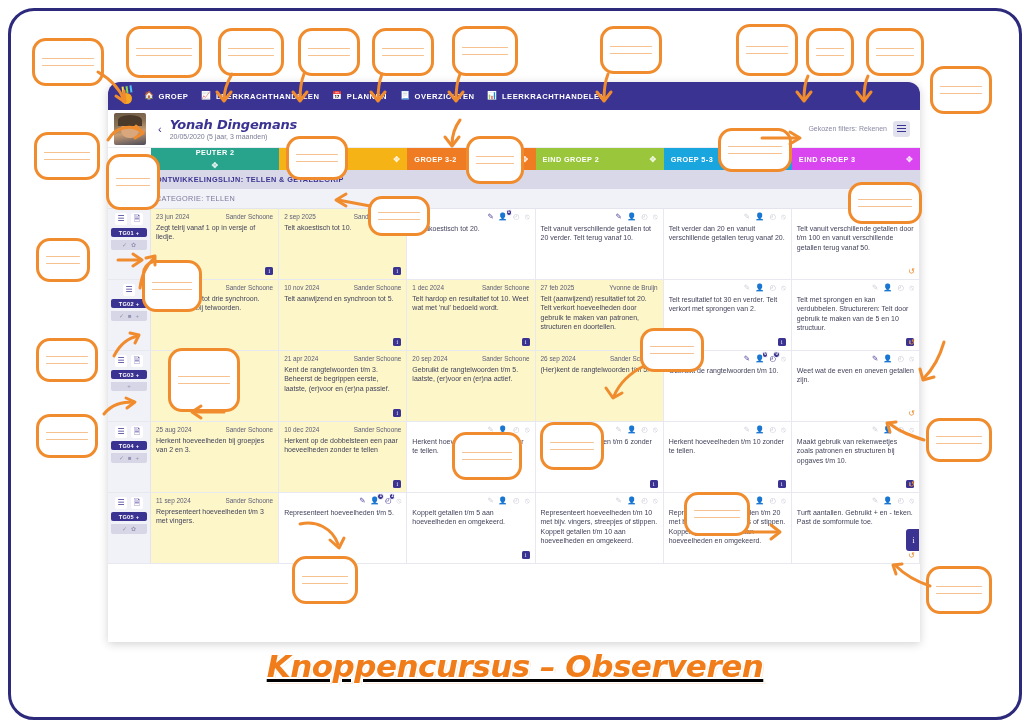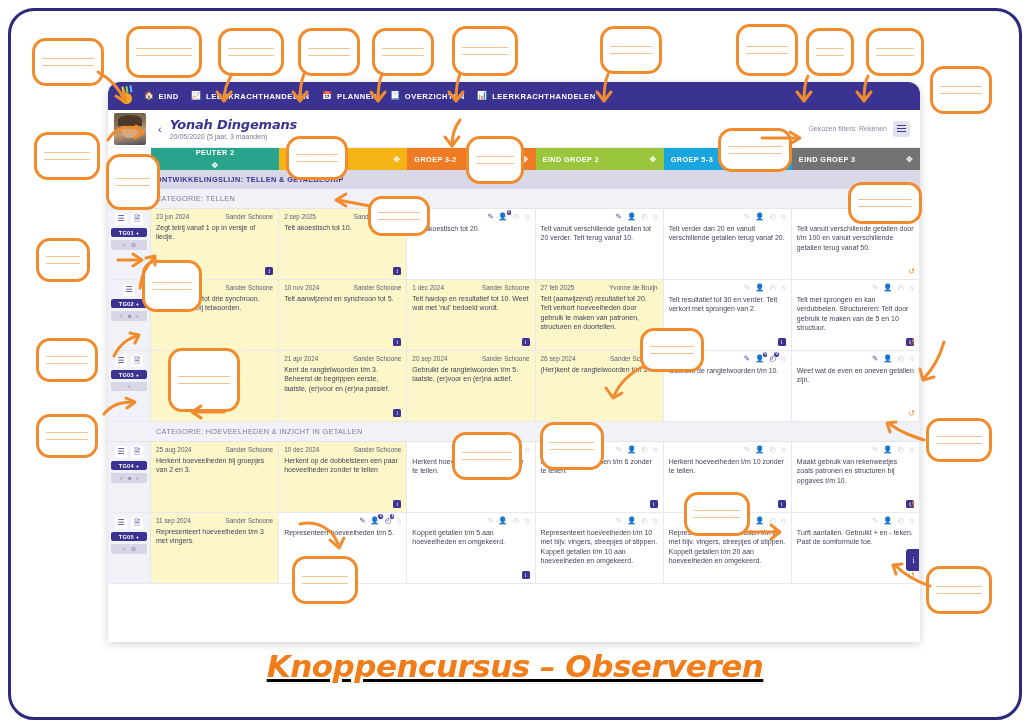--- a/index.html
+++ b/index.html
@@ -446,21 +446,21 @@
 <div class="slide-frame"></div>
 
 <div class="app-window">
   <div class="doodle-bg"></div>
 
   <div class="navbar">
     <div class="brand-logo"></div>
     <div class="nav-items">
       <div class="nav-item">
         <span class="nav-ic">🏠</span>
-        <span>EIND</span>
+        <span>GROEP</span>
       </div>
       <div class="nav-item">
         <span class="nav-ic">📈</span>
         <span>LEERKRACHTHANDELEN</span>
       </div>
       <div class="nav-item">
         <span class="nav-ic">📅</span>
         <span>PLANNEN</span>
       </div>
       <div class="nav-item">
@@ -504,21 +504,21 @@
         <span class="drag">✥</span>
       </div>
       <div class="gt" style="background: rgb(154, 198, 59);">
         <span>EIND GROEP 2</span>
         <span class="drag">✥</span>
       </div>
       <div class="gt" style="background: rgb(25, 165, 221);">
         <span>GROEP 5-3</span>
         <span class="drag">✥</span>
       </div>
-      <div class="gt" style="background: #737373; gap: 12px;">
+      <div class="gt" style="background: #d946ef; gap: 12px;">
         <span>EIND GROEP 3</span>
         <span class="drag">✥</span>
       </div>
     </div>
 
   <div id="grid-container">
       <div class="dev-line-bar">ONTWIKKELINGSLIJN: TELLEN &amp; GETALBEGRIP</div>
       <div class="cat-bar">CATEGORIE: TELLEN</div>
       <div class="grid-row">
         <div class="row-tools">
@@ -700,21 +700,20 @@
           <div class="cell-icons">
             <span class="ci active">✎</span>
             <span class="ci dim">👤</span>
             <span class="ci dim">◴</span>
             <span class="ci dim">⦸</span>
           </div>
           <div class="cell-text">Weet wat de even en oneven getallen zijn.</div>
           <div class="cell-undo">↺</div>
         </div>
       </div>
-      <div class="cat-bar">CATEGORIE: HOEVEELHEDEN &amp; INZICHT IN GETALLEN</div>
       <div class="grid-row">
         <div class="row-tools">
           <div class="tool-icons">
             <div class="tool-btn">☰</div>
             <div class="tool-btn">🗎</div>
           </div>
           <div class="tag-chip">TG04 +</div>
           <div class="tag-sub">
             <span>✓</span>
             <span>■</span>

